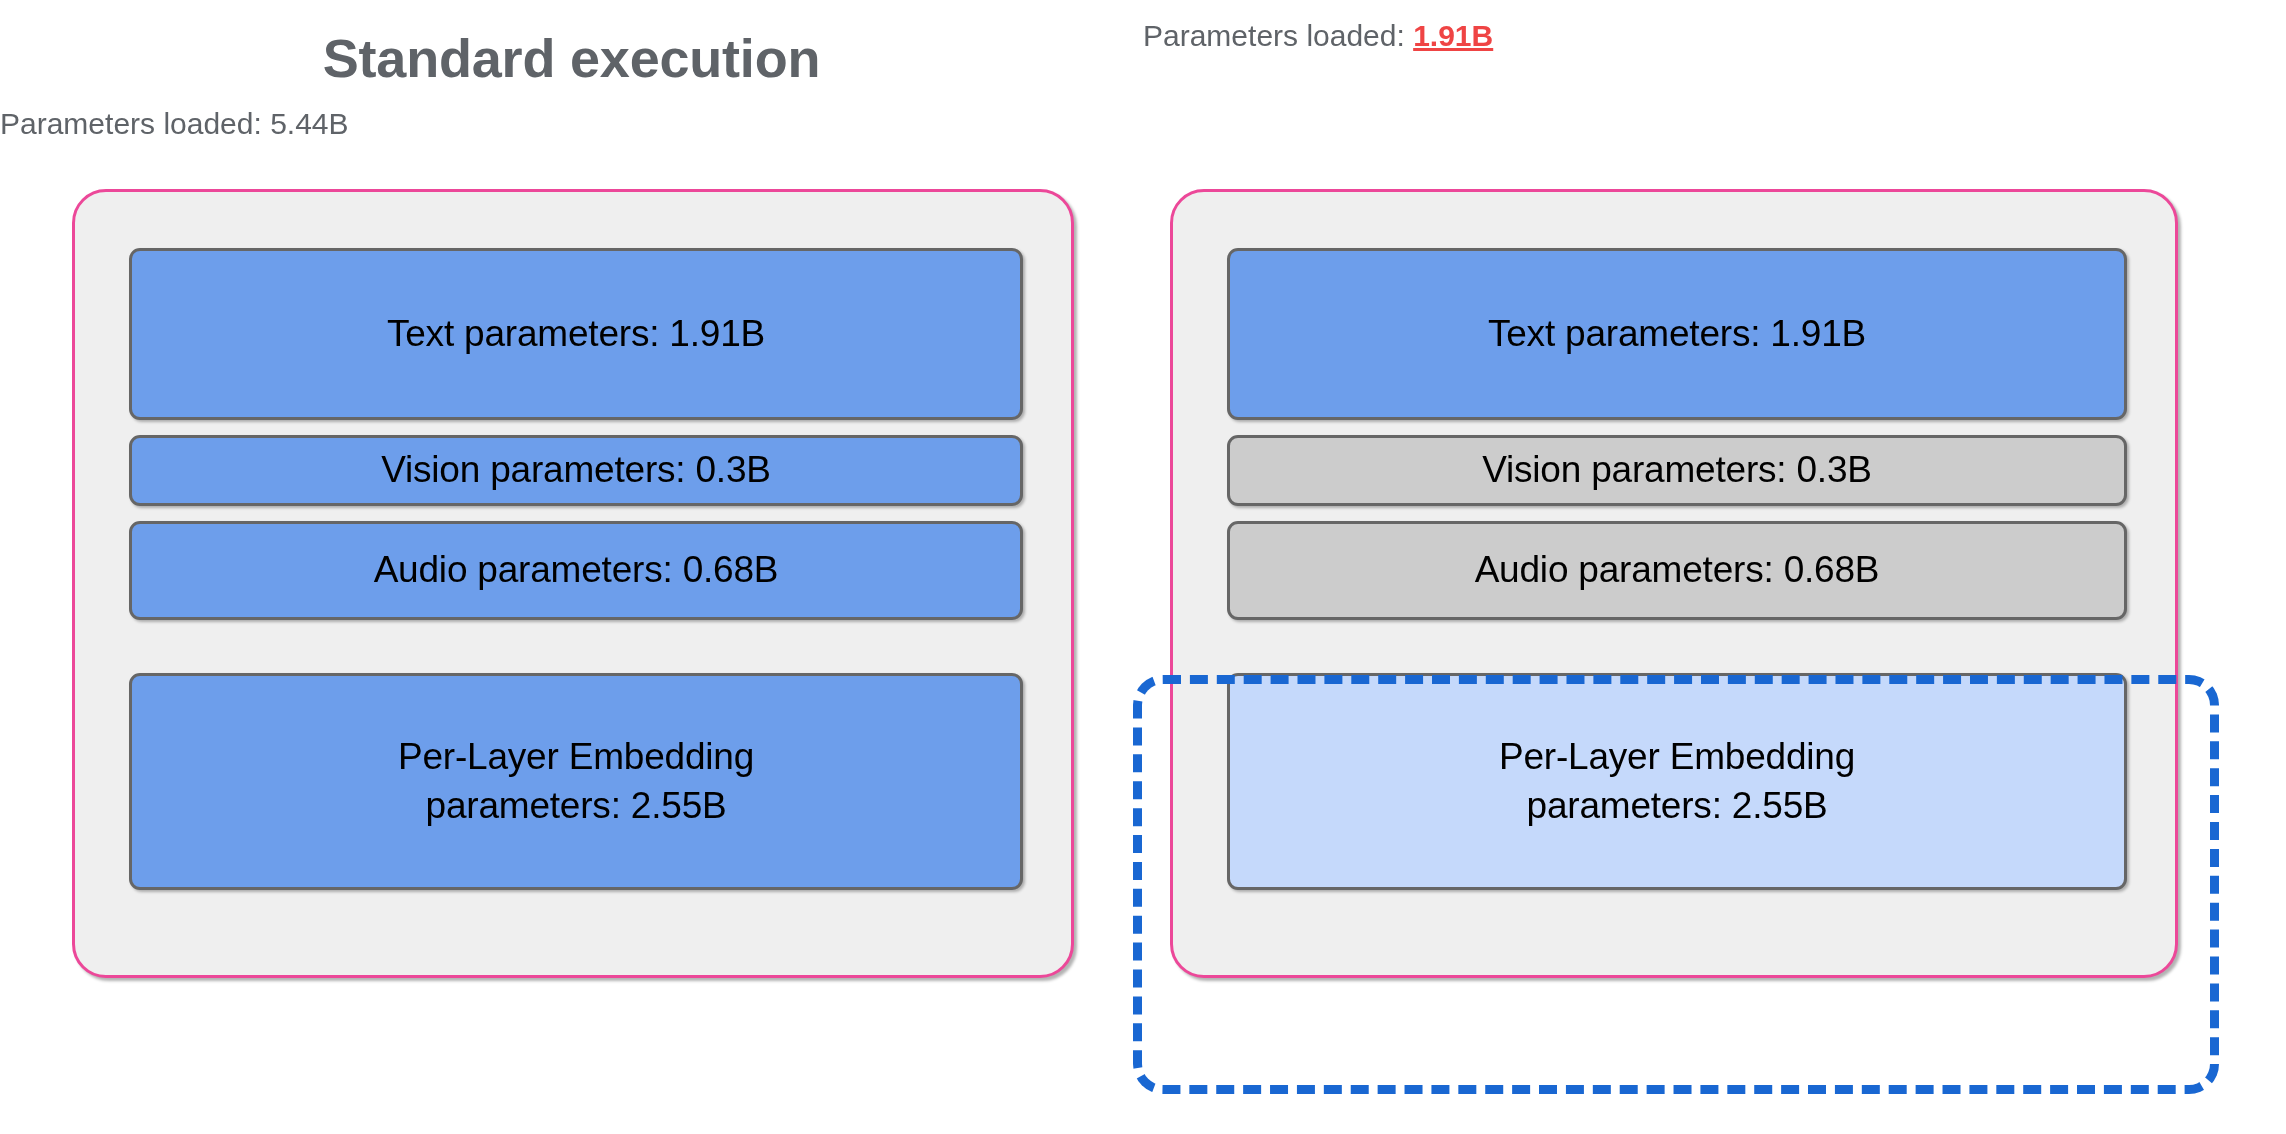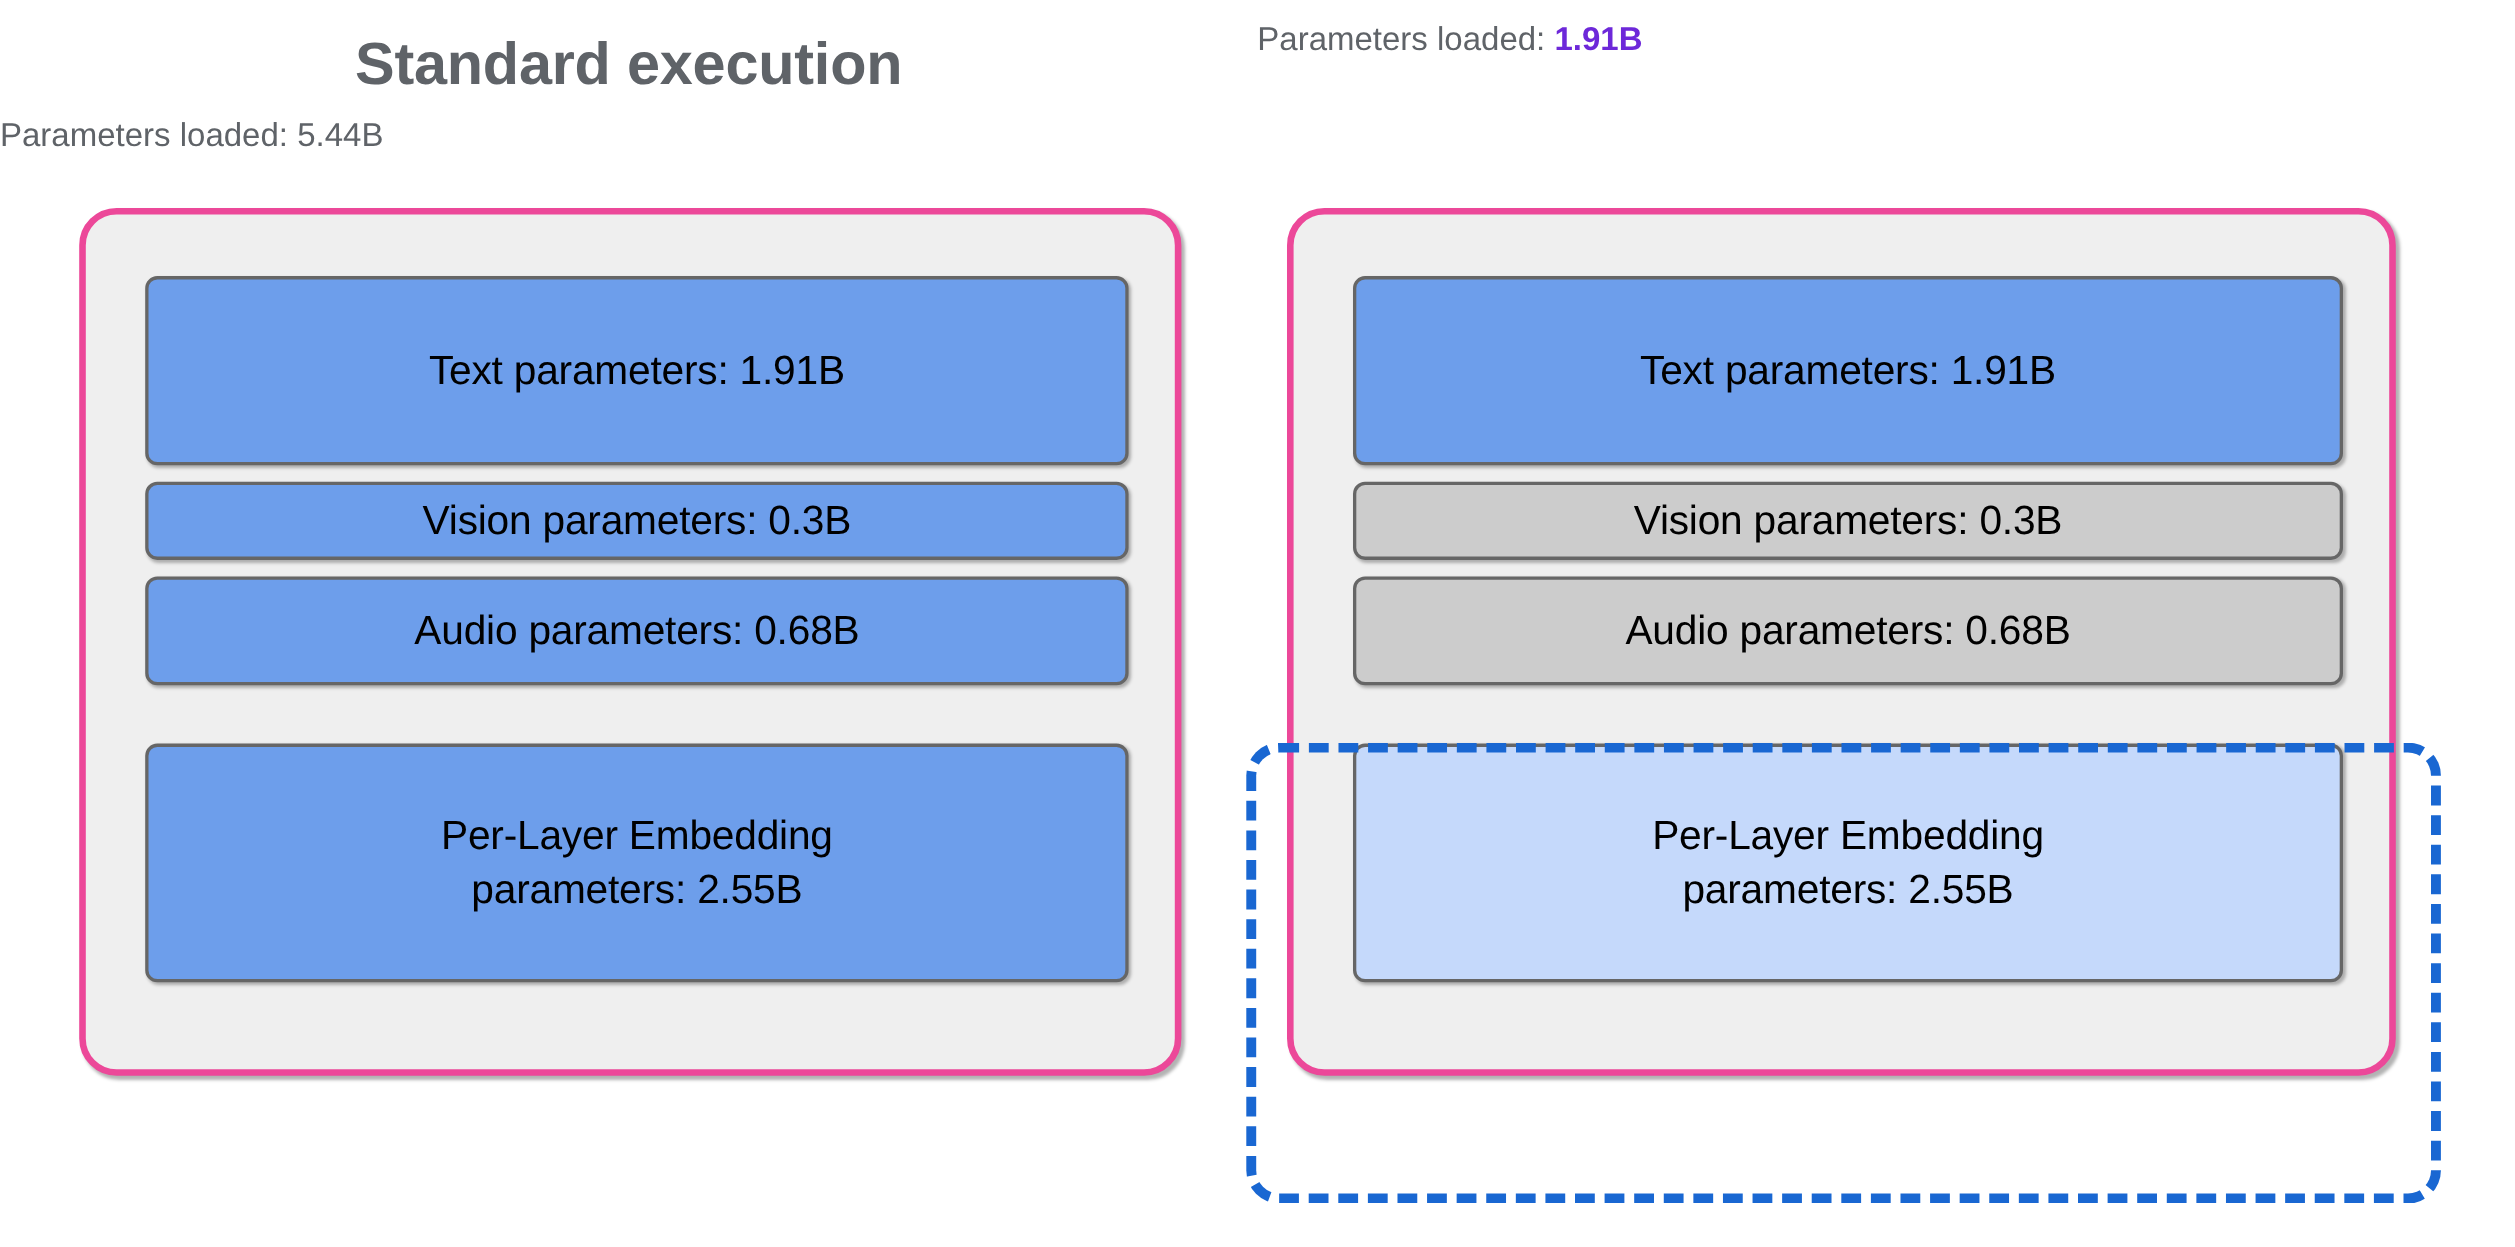--- a/index.html
+++ b/index.html
@@ -44,29 +44,30 @@
     text-align: left;
     font-size: 30px;
     font-weight: normal;
     color: #5f6368;
     margin-top: 19px;
     line-height: 1.1;
     white-space: nowrap;
   }
   .col-subtitle .em {
     font-weight: bold;
-    color: #6d28d9;
+    color: #ef4444;
+    text-decoration: underline;
   }
 
   
   .device {
     position: absolute;
     box-sizing: border-box;
     background: #efefef;
-    border: 6px solid #ec4899;
+    border: 3px solid #ec4899;
     border-radius: 34px;
     box-shadow: 3px 3px 3px rgba(0, 0, 0, 0.30);
     padding: 0;
   }
   .device-left {
     left: 72px;
     top: 189px;
     width: 1002px;
     height: 789px;
   }

